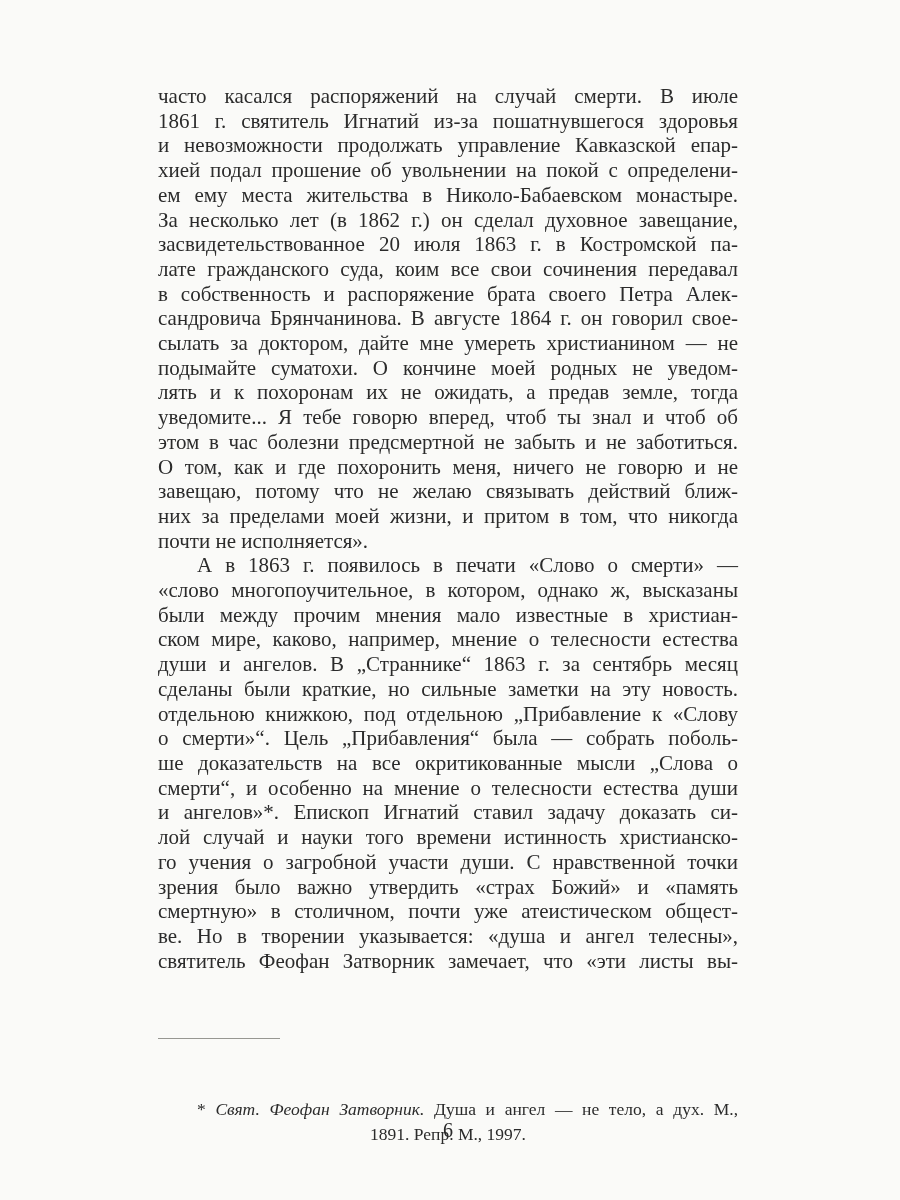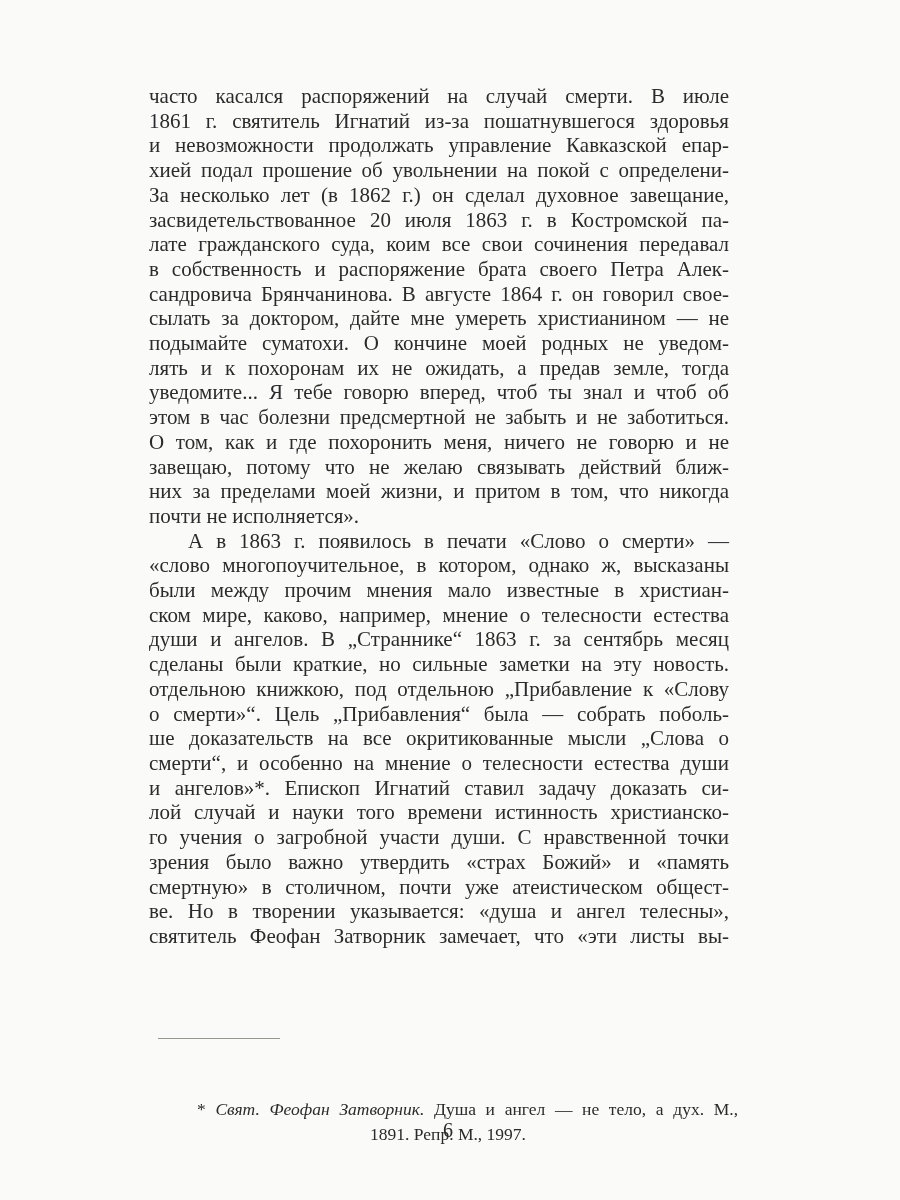--- a/index.html
+++ b/index.html
@@ -8,21 +8,21 @@
     position: relative;
     width: 900px;
     height: 1200px;
     background: #fafaf8;
     color: #2b2b2b;
     font-family: "Liberation Serif", "DejaVu Serif", serif;
     overflow: hidden;
   }
   .text-block {
     position: absolute;
-    left: 149px;
+    left: 158px;
     top: 84px;
     width: 580px;
     font-size: 21px;
     line-height: 24.7px;
   }
   .line {
     text-align: justify;
     text-align-last: justify;
   }
   
@@ -74,20 +74,21 @@
     <div class="para para-end">
 
         <div class="line">часто касался распоряжений на случай смерти. В июле</div>
 
         <div class="line">1861 г. святитель Игнатий из-за пошатнувшегося здоровья</div>
 
         <div class="line">и невозможности продолжать управление Кавказской епар-</div>
 
         <div class="line">хией подал прошение об увольнении на покой с определени-</div>
 
+        <div class="line">ем ему места жительства в Николо-Бабаевском монастыре.</div>
 
         <div class="line">За несколько лет (в 1862 г.) он сделал духовное завещание,</div>
 
         <div class="line">засвидетельствованное 20 июля 1863 г. в Костромской па-</div>
 
         <div class="line">лате гражданского суда, коим все свои сочинения передавал</div>
 
         <div class="line">в собственность и распоряжение брата своего Петра Алек-</div>
 
         <div class="line">сандровича Брянчанинова. В августе 1864 г. он говорил свое-</div>

